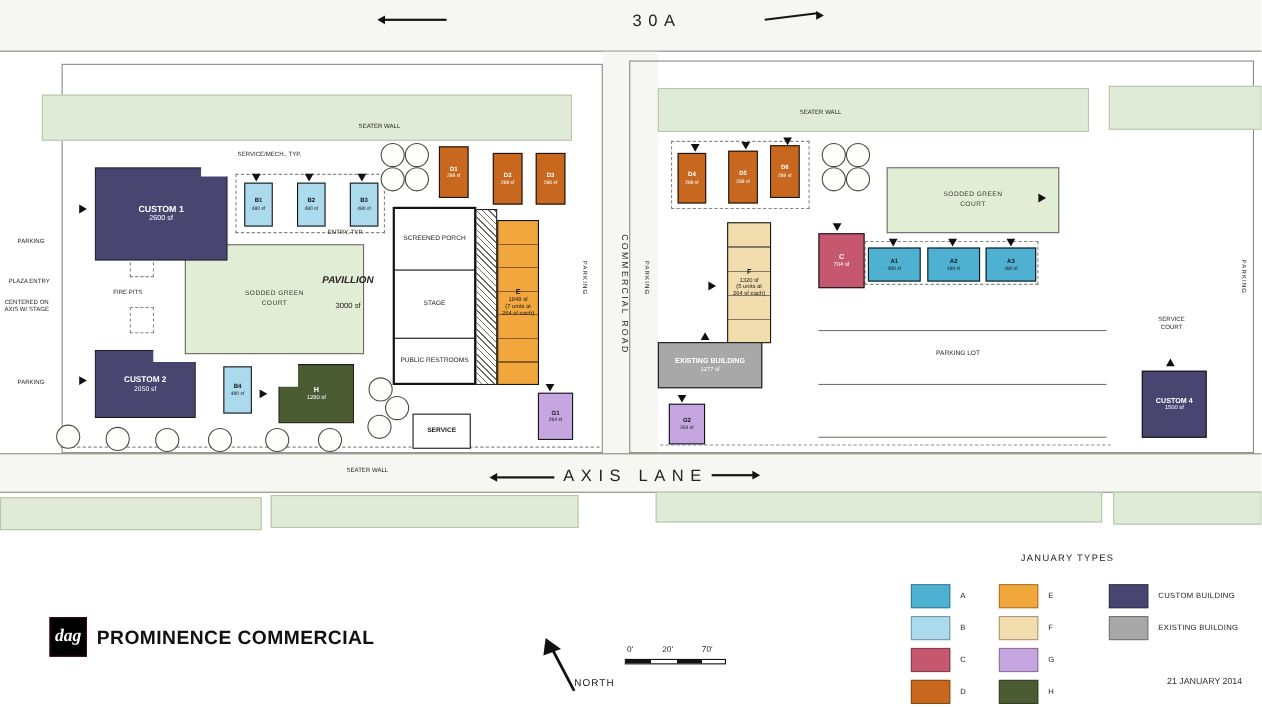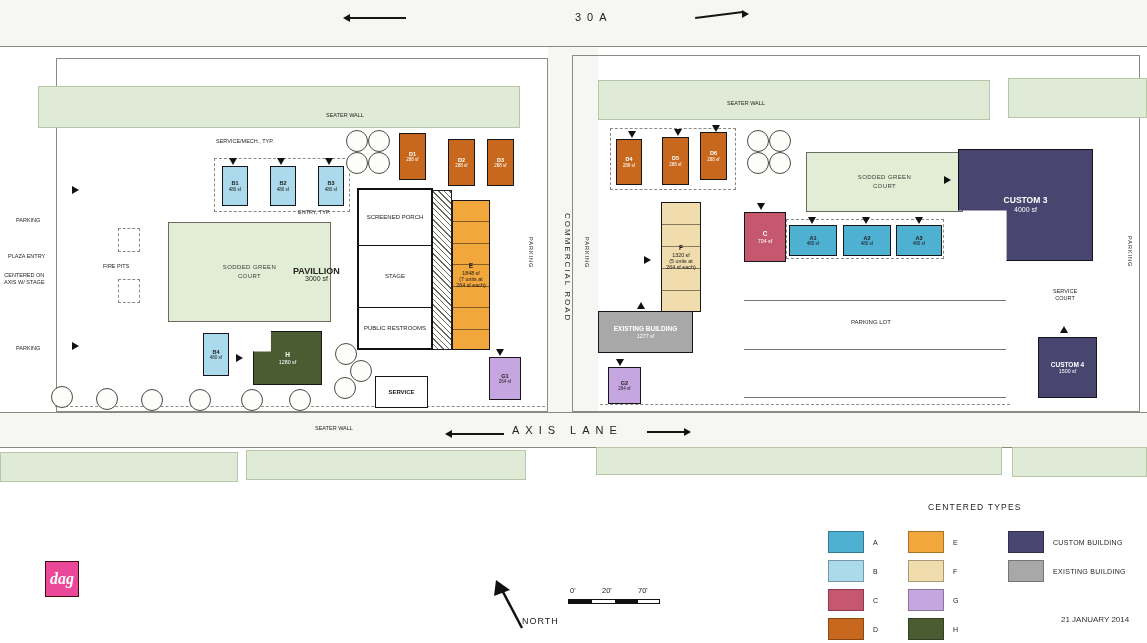--- a/index.html
+++ b/index.html
@@ -26,28 +26,28 @@
   .tri-right{border-top:4px solid transparent;border-bottom:4px solid transparent;border-left:7px solid #111}
   .tri-left{border-top:4px solid transparent;border-bottom:4px solid transparent;border-right:7px solid #111}
   .dashzone{border:1px dashed #8a8a82}
   .pline{height:0;border-top:1px solid #77776f}
   .dashline{height:0;border-top:1px dashed #8d8d85}
   .hline{height:2px;background:#151515}
   .hatch{background:repeating-linear-gradient(45deg,#fff 0 3px,#6a6a62 3px 4px);border:1px solid #222}
   .pavilion{left:357px;top:188px;width:76px;height:162px;border:2px solid #111;background:#fff;display:flex;flex-direction:column}
   .pav-sec{border-bottom:1.5px solid #111;display:flex;align-items:center;justify-content:center;font-size:6px;text-align:center;line-height:1.4;padding:2px}
   .pav-sec:last-child{border-bottom:none}
-  .roadlabel{letter-spacing:6px;font-size:11px;color:#222;white-space:nowrap}
+  .roadlabel{letter-spacing:6px;font-size:15px;color:#222;white-space:nowrap}
   .croad{writing-mode:vertical-rl;letter-spacing:2px;font-size:8px;color:#222}
   .legend-col{position:absolute;display:flex;flex-direction:column;gap:7px}
   .legend-row{display:flex;align-items:center;gap:9px}
   .swatch{width:36px;height:22px;border:1px solid rgba(0,0,0,.3);flex:0 0 auto}
   .legend-label{font-size:7px;letter-spacing:.3px;white-space:nowrap}
   .legend-title{font-size:8.5px;letter-spacing:1.2px}
-  .logo{left:45px;top:561px;width:34px;height:36px;background:#ec4899;color:#fff;font-family:"Liberation Serif",serif;font-style:italic;font-weight:700;font-size:16px;display:flex;align-items:center;justify-content:center;border:1px solid #3c0c0e}
+  .logo{left:45px;top:561px;width:34px;height:36px;background:#000000;color:#fff;font-family:"Liberation Serif",serif;font-style:italic;font-weight:700;font-size:16px;display:flex;align-items:center;justify-content:center;border:1px solid #3c0c0e}
   .title{left:88px;top:569px;font-size:17.5px;font-weight:700;letter-spacing:.4px;color:#111;white-space:nowrap}
   .date{left:1061px;top:615px;font-size:8px;color:#333;white-space:nowrap}
   .scale-tick{position:absolute;top:0;font-size:7.5px}
   .scale-rule{position:absolute;left:0;top:13px;width:92px;height:5px;border:1px solid #111;background:repeating-linear-gradient(90deg,#111 0 23px,#fff 23px 46px)}
 </style>
 </head>
 <body>
 
 <div class="plan">
 
@@ -82,36 +82,37 @@
       </div>
     <div class="pav-sec" style="height:62px">
         <span>STAGE</span>
       </div>
     <div class="pav-sec" style="flex:1">
         <span>PUBLIC RESTROOMS</span>
       </div>
   </div>
 
   <div class="abs logo">dag</div>
+  <div class="abs title">PROMINENCE COMMERCIAL</div>
   <div class="abs date">21 JANUARY 2014</div>
 
   <svg class="abs" style="left:486px;top:578px" width="48" height="54" viewBox="0 0 48 54">
     <line x1="36" y1="50" x2="16" y2="12" stroke="#111" stroke-width="2.5"></line>
     <polygon points="10,2 24,12 8,18" fill="#111"></polygon>
   </svg>
   <div class="abs" style="left:522px;top:616px;font-size:9px;letter-spacing:1px">NORTH</div>
 
   <div class="abs" style="left:568px;top:586px;width:100px;height:26px">
     <span class="scale-tick" style="left:2px">0'</span>
     <span class="scale-tick" style="left:34px">20'</span>
     <span class="scale-tick" style="left:70px">70'</span>
     <div class="scale-rule"></div>
   </div>
 
-  <div class="abs legend-title" style="left:928px;top:502px">CENTERED TYPES</div>
+  <div class="abs legend-title" style="left:928px;top:502px">JANUARY TYPES</div>
   <div class="legend-col" style="left:828px;top:531px">
     <div class="legend-row">
         <span class="swatch" style="background: rgb(79, 177, 210);"></span>
         <span class="legend-label">A</span>
       </div>
     <div class="legend-row">
         <span class="swatch" style="background: rgb(171, 218, 236);"></span>
         <span class="legend-label">B</span>
       </div>
     <div class="legend-row">
@@ -168,20 +169,24 @@
       <div style="font-size: 6px;">COURT</div>
     </div>
     <div class="abs dashzone" style="left: 214px; top: 158px; width: 136px; height: 54px;"></div>
     <div class="abs dashzone" style="left: 610px; top: 128px; width: 126px; height: 62px;"></div>
     <div class="abs dashzone" style="left: 786px; top: 219px; width: 158px; height: 40px;"></div>
     <div class="abs dashzone" style="left: 118px; top: 228px; width: 22px; height: 24px;"></div>
     <div class="abs dashzone" style="left: 118px; top: 279px; width: 22px; height: 24px;"></div>
     <div class="abs pline" style="left: 744px; top: 300px; width: 262px;"></div>
     <div class="abs pline" style="left: 744px; top: 349px; width: 262px;"></div>
     <div class="abs pline" style="left: 744px; top: 397px; width: 262px;"></div>
+    <div class="abs building b-custom-1" style="left: 86px; top: 152px; width: 121px; height: 85px; background: rgb(72, 69, 112); color: rgb(255, 255, 255);">
+      <div style="font-size: 8px; font-weight: 700;">CUSTOM 1</div>
+      <div style="font-size: 6.56px;">2600 sf</div>
+    </div>
     <div class="abs building b-b1" style="left: 222px; top: 166px; width: 26px; height: 40px; background: rgb(171, 218, 236); color: rgb(26, 26, 26);">
       <div style="font-size: 5.5px; font-weight: 700;">B1</div>
       <div style="font-size: 4.51px;">480 sf</div>
     </div>
     <div class="abs building b-b2" style="left: 270px; top: 166px; width: 26px; height: 40px; background: rgb(171, 218, 236); color: rgb(26, 26, 26);">
       <div style="font-size: 5.5px; font-weight: 700;">B2</div>
       <div style="font-size: 4.51px;">480 sf</div>
     </div>
     <div class="abs building b-b3" style="left: 318px; top: 166px; width: 26px; height: 40px; background: rgb(171, 218, 236); color: rgb(26, 26, 26);">
       <div style="font-size: 5.5px; font-weight: 700;">B3</div>
@@ -198,20 +203,24 @@
     <div class="abs building b-d3" style="left: 487px; top: 139px; width: 27px; height: 47px; background: rgb(200, 104, 31); color: rgb(255, 255, 255);">
       <div style="font-size: 5.5px; font-weight: 700;">D3</div>
       <div style="font-size: 4.51px;">288 sf</div>
     </div>
     <div class="abs building b-e" style="left: 452px; top: 200px; width: 38px; height: 150px; background: repeating-linear-gradient(rgba(0, 0, 0, 0) 0px, rgba(0, 0, 0, 0) 20.4286px, rgba(0, 0, 0, 0.45) 20.4286px, rgba(0, 0, 0, 0.45) 21.4286px) rgb(242, 167, 60); color: rgb(26, 26, 26);">
       <div style="font-size: 6.5px; font-weight: 700;">E</div>
       <div style="font-size: 5.33px;">1848 sf</div>
       <div style="font-size: 5.33px;">(7 units at</div>
       <div style="font-size: 5.33px;">264 sf each)</div>
     </div>
+    <div class="abs building b-custom-2" style="left: 86px; top: 318px; width: 92px; height: 62px; background: rgb(72, 69, 112); color: rgb(255, 255, 255);">
+      <div style="font-size: 7.5px; font-weight: 700;">CUSTOM 2</div>
+      <div style="font-size: 6.15px;">2050 sf</div>
+    </div>
     <div class="abs building b-b4" style="left: 203px; top: 333px; width: 26px; height: 43px; background: rgb(171, 218, 236); color: rgb(26, 26, 26);">
       <div style="font-size: 5.5px; font-weight: 700;">B4</div>
       <div style="font-size: 4.51px;">480 sf</div>
     </div>
     <div class="abs building b-h" style="left: 253px; top: 331px; width: 69px; height: 54px; background: rgb(75, 92, 51); color: rgb(255, 255, 255);">
       <div style="font-size: 6.5px; font-weight: 700;">H</div>
       <div style="font-size: 5.33px;">1280 sf</div>
     </div>
     <div class="abs building b-service" style="left: 375px; top: 376px; width: 53px; height: 32px; background: rgb(255, 255, 255); color: rgb(26, 26, 26);">
       <div style="font-size: 6px; font-weight: 700;">SERVICE</div>
@@ -246,24 +255,20 @@
       <div style="font-size: 5.5px; font-weight: 700;">A1</div>
       <div style="font-size: 4.51px;">480 sf</div>
     </div>
     <div class="abs building b-a2" style="left: 843px; top: 225px; width: 48px; height: 31px; background: rgb(79, 177, 210); color: rgb(26, 26, 26);">
       <div style="font-size: 5.5px; font-weight: 700;">A2</div>
       <div style="font-size: 4.51px;">480 sf</div>
     </div>
     <div class="abs building b-a3" style="left: 896px; top: 225px; width: 46px; height: 31px; background: rgb(79, 177, 210); color: rgb(26, 26, 26);">
       <div style="font-size: 5.5px; font-weight: 700;">A3</div>
       <div style="font-size: 4.51px;">480 sf</div>
-    </div>
-    <div class="abs building b-custom-3" style="left: 958px; top: 149px; width: 135px; height: 112px; background: rgb(72, 69, 112); color: rgb(255, 255, 255);">
-      <div style="font-size: 8.5px; font-weight: 700;">CUSTOM 3</div>
-      <div style="font-size: 6.97px;">4000 sf</div>
     </div>
     <div class="abs building b-existing-building" style="left: 598px; top: 311px; width: 95px; height: 42px; background: rgb(168, 168, 168); color: rgb(255, 255, 255);">
       <div style="font-size: 6.5px; font-weight: 700;">EXISTING BUILDING</div>
       <div style="font-size: 5.33px;">1277 sf</div>
     </div>
     <div class="abs building b-g2" style="left: 608px; top: 367px; width: 33px; height: 37px; background: rgb(198, 166, 224); color: rgb(26, 26, 26);">
       <div style="font-size: 5.5px; font-weight: 700;">G2</div>
       <div style="font-size: 4.51px;">264 sf</div>
     </div>
     <div class="abs building b-custom-4" style="left: 1038px; top: 337px; width: 59px; height: 61px; background: rgb(72, 69, 112); color: rgb(255, 255, 255);">
@@ -289,21 +294,21 @@
     <div class="abs tree" style="left: 289px; top: 389px;"></div>
     <div class="abs lbl" style="left: 216px; top: 138px;">
       <div style="font-size: 5.5px;">SERVICE/MECH., TYP.</div>
     </div>
     <div class="abs lbl" style="left: 326px; top: 112px;">
       <div style="font-size: 5.5px;">SEATER WALL</div>
     </div>
     <div class="abs lbl" style="left: 298px; top: 209px;">
       <div style="font-size: 5.5px;">ENTRY, TYP.</div>
     </div>
-    <div class="abs lbl" style="left: 293px; top: 266px; font-weight: 700;">
+    <div class="abs lbl" style="left: 293px; top: 249px; font-weight: 700; font-style: italic;">
       <div style="font-size: 9px; font-weight: 700;">PAVILLION</div>
     </div>
     <div class="abs lbl" style="left: 305px; top: 274px;">
       <div style="font-size: 7px;">3000 sf</div>
     </div>
     <div class="abs lbl" style="left: 103px; top: 263px;">
       <div style="font-size: 5.5px;">FIRE PITS</div>
     </div>
     <div class="abs lbl" style="left: 8px; top: 253px;">
       <div style="font-size: 5.5px;">PLAZA ENTRY</div>

